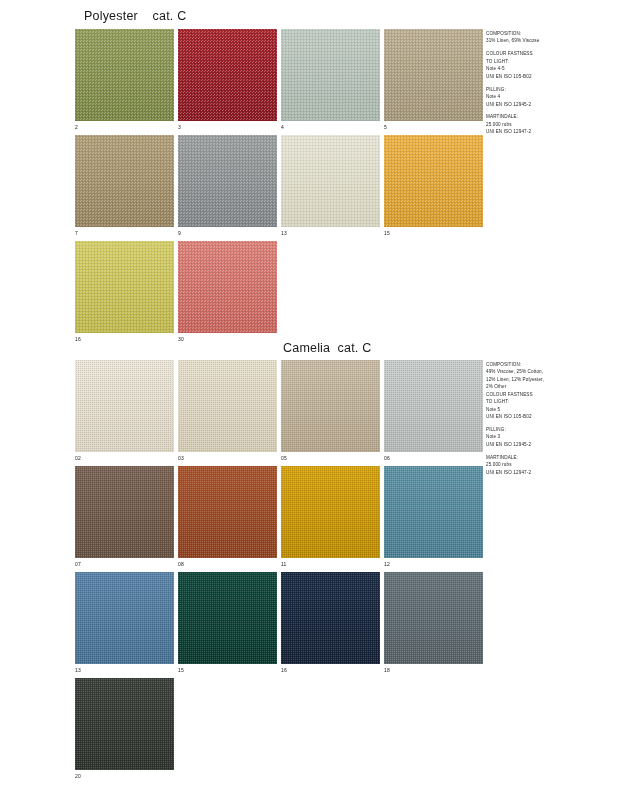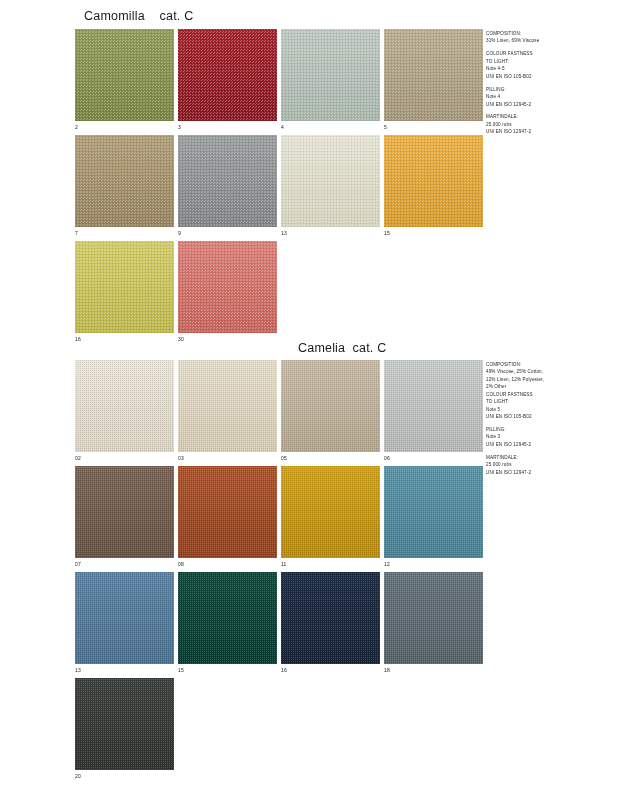--- a/index.html
+++ b/index.html
@@ -26,21 +26,21 @@
   
   .section-title {
     position: absolute;
     font-size: 12.5px;
     font-weight: 400;
     letter-spacing: 0.2px;
     color: #1a1a1a;
     white-space: pre;
   }
   .title-camomilla { left: 84px;  top: 9px; }
-  .title-camelia   { left: 298px; top: 341px; }
+  .title-camelia   { left: 283px; top: 341px; }
 
   
   .spec-block {
     position: absolute;
     width: 120px;
     font-size: 4.6px;
     line-height: 1.62;
     letter-spacing: 0.12px;
     color: #2a2a2a;
   }
@@ -80,21 +80,21 @@
   .weave-fine {
     background-size: 2px 2px, 2px 2px, 100% 100%;
     background-position: 0 0, 1px 1px, 0 0;
   }
 </style>
 </head>
 <body>
 
 <div class="page">
 
-  <div class="section-title title-camomilla">Camomilla    cat. C</div>
+  <div class="section-title title-camomilla">Polyester    cat. C</div>
 
   <div class="spec-block spec-camomilla">
     <div class="grp">
       <span class="ln">COMPOSITION:</span>
       <span class="ln">31% Linen, 69% Viscose</span>
     </div>
     <div class="grp">
       <span class="ln">COLOUR FASTNESS</span>
       <span class="ln">TO LIGHT:</span>
       <span class="ln">Note 4-5</span>

